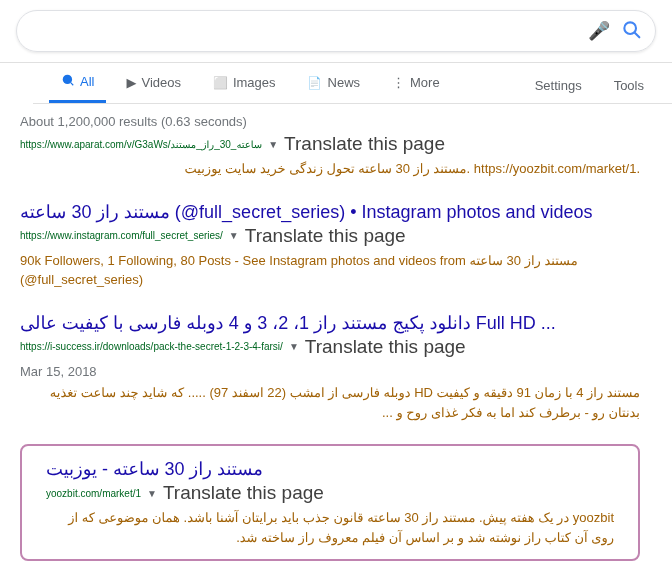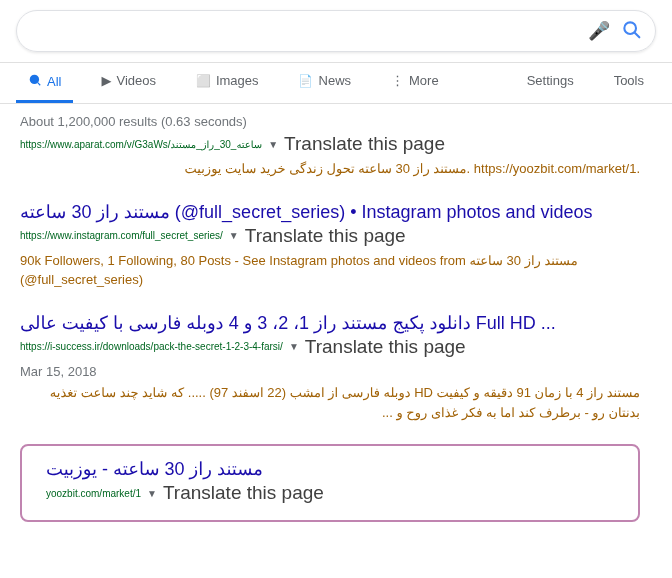--- a/index.html
+++ b/index.html
@@ -40,24 +40,25 @@
     }
     .search-icons {
       display: flex;
       align-items: center;
       gap: 10px;
     }
 
     
     .nav-tabs {
       display: flex;
-      align-items: flex-start;
+      align-items: flex-end;
       padding: 0 16px;
       border-bottom: 1px solid #e0e0e0;
-      gap: 16px;
+      gap: 8px;
+      margin-left: 33px;
     }
     .nav-tab {
       display: flex;
       align-items: center;
       gap: 5px;
       padding: 10px 12px;
       font-size: 13px;
       color: #5f6368;
       cursor: pointer;
       border-bottom: 3px solid transparent;
@@ -223,15 +224,16 @@
     <div class="result-desc">مستند راز 4 با زمان 91 دقیقه و کیفیت HD دوبله فارسی از امشب (22 اسفند 97) ..... که شاید چند ساعت تغذیه بدنتان رو - برطرف کند اما به فکر غذای روح و ... </div>
   </div>
 
   <div class="result-item highlighted">
     <a class="result-title" href="#">مستند راز 30 ساعته - یوزبیت</a>
     <div class="result-url-row">
       <span class="result-url">yoozbit.com/market/1</span>
       <span class="result-arrow">▼</span>
       <span class="result-translate">Translate this page</span>
     </div>
+    <div class="result-desc">yoozbit در یک هفته پیش. مستند راز 30 ساعته قانون جذب باید برایتان آشنا باشد. همان موضوعی که از روی آن کتاب راز نوشته شد و بر اساس آن فیلم معروف راز ساخته شد.</div>
   </div>
 
 </div>
 
 </body></html>

